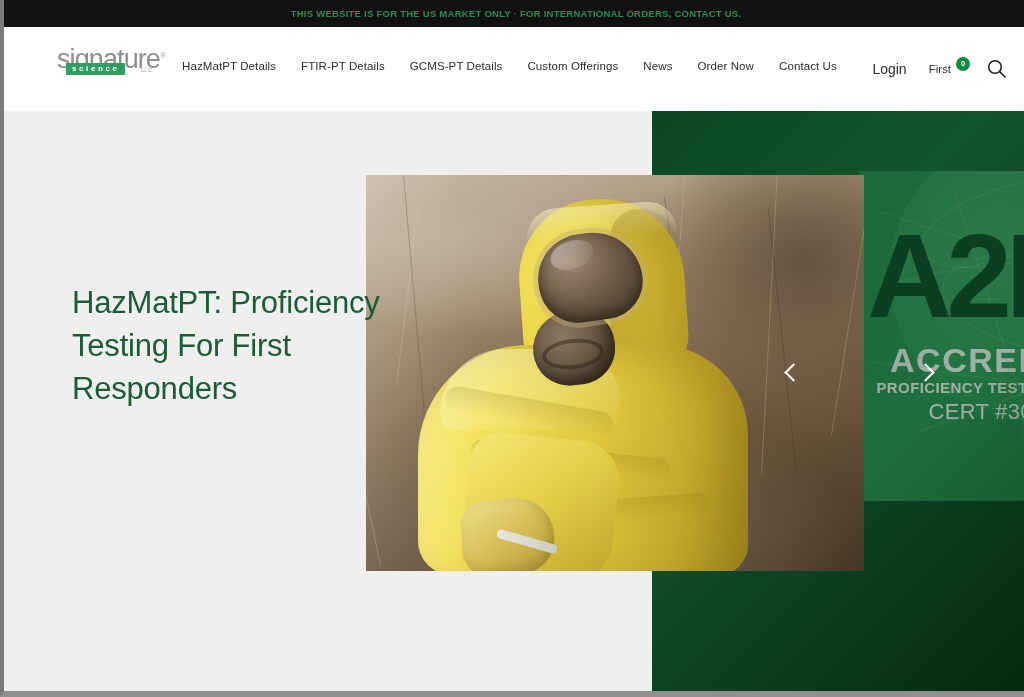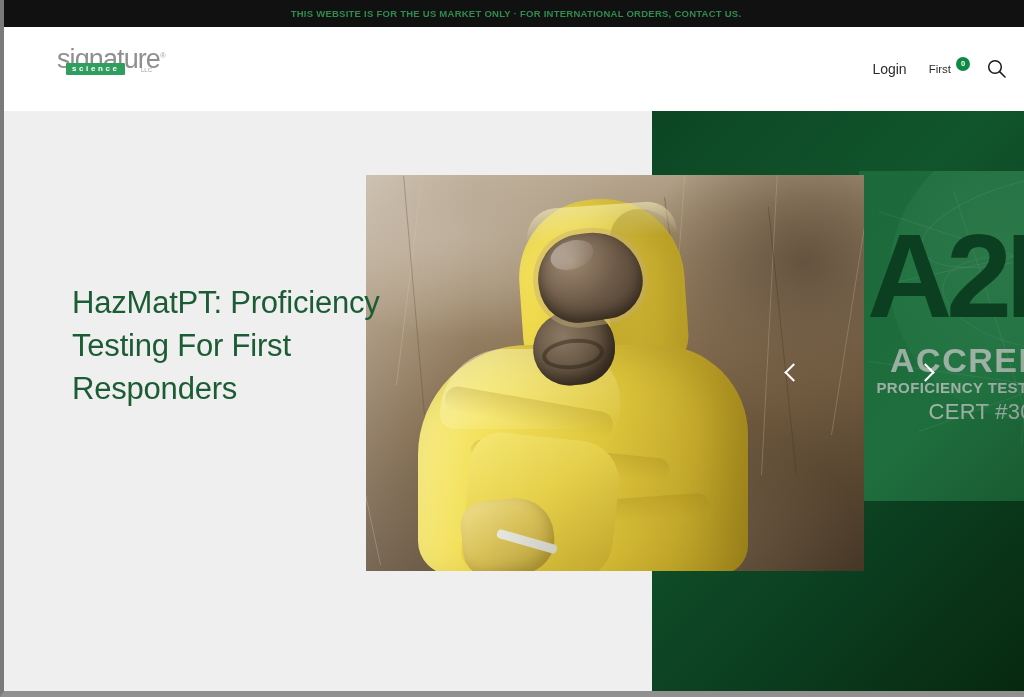--- a/index.html
+++ b/index.html
@@ -478,20 +478,29 @@
   </div>
 
   <div id="header">
 
     <div id="logo-block">
       <div id="logo-word"><span>signature</span><span class="tm">®</span></div>
       <div id="logo-pill">science</div>
       <div id="logo-pill-llc">LLC</div>
     </div>
 
+    <div id="main-nav">
+      <div class="nav-item">HazMatPT Details</div>
+      <div class="nav-item">FTIR-PT Details</div>
+      <div class="nav-item">GCMS-PT Details</div>
+      <div class="nav-item">Custom Offerings</div>
+      <div class="nav-item">News</div>
+      <div class="nav-item">Order Now</div>
+      <div class="nav-item">Contact Us</div>
+    </div>
 
     <div id="header-right">
       <div id="login-link">Login</div>
       <div id="cart-link">
         <span>First</span>
         <span id="cart-badge">0</span>
       </div>
       <svg id="search-icon" width="19" height="19" viewBox="0 0 19 19">
         <circle cx="8" cy="8" r="6.3" fill="none" stroke="#1a1a1a" stroke-width="1.5"></circle>
         <line x1="12.6" y1="12.6" x2="18" y2="18" stroke="#1a1a1a" stroke-width="1.5" stroke-linecap="round"></line>

